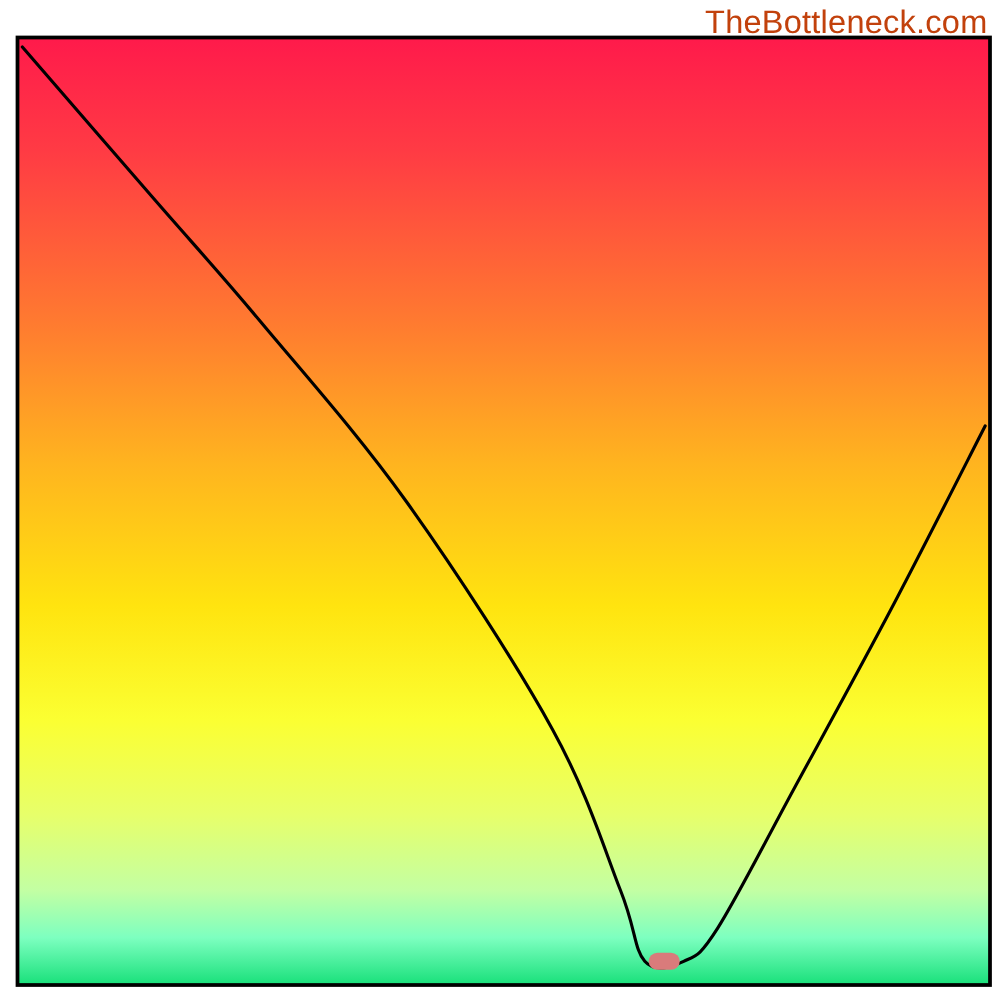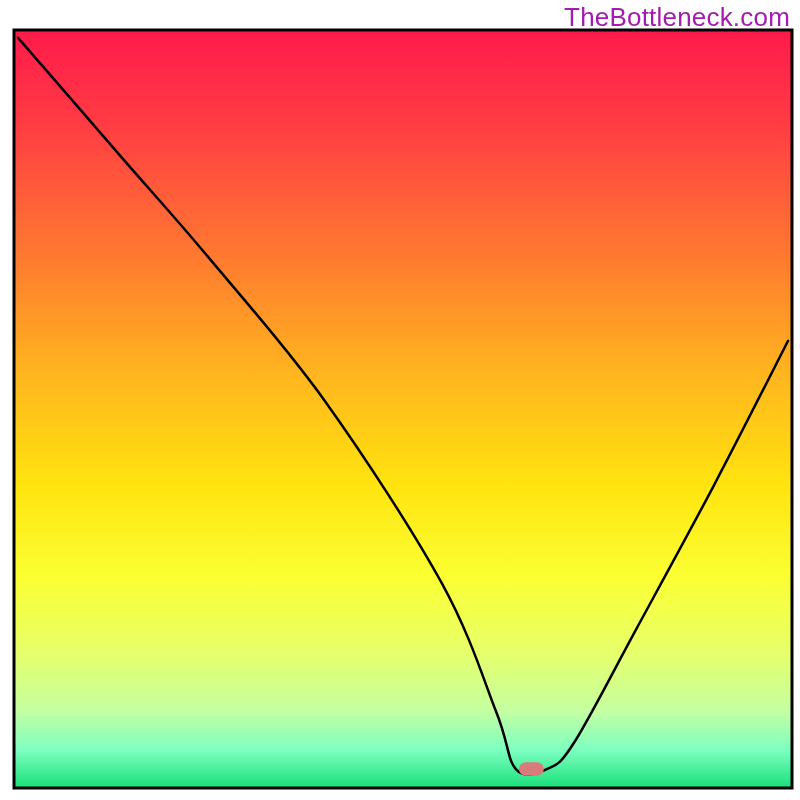--- a/index.html
+++ b/index.html
@@ -14,21 +14,21 @@
     position: relative;
     width: 800px;
     height: 800px;
   }
   .watermark {
     position: absolute;
     top: 2px;
     right: 10px;
     font-size: 26px;
     font-weight: 400;
-    color: #a21caf;
+    color: #c2410c;
     z-index: 10;
     letter-spacing: 0.2px;
   }
   svg {
     display: block;
   }
 </style>
 </head>
 <body>
 

